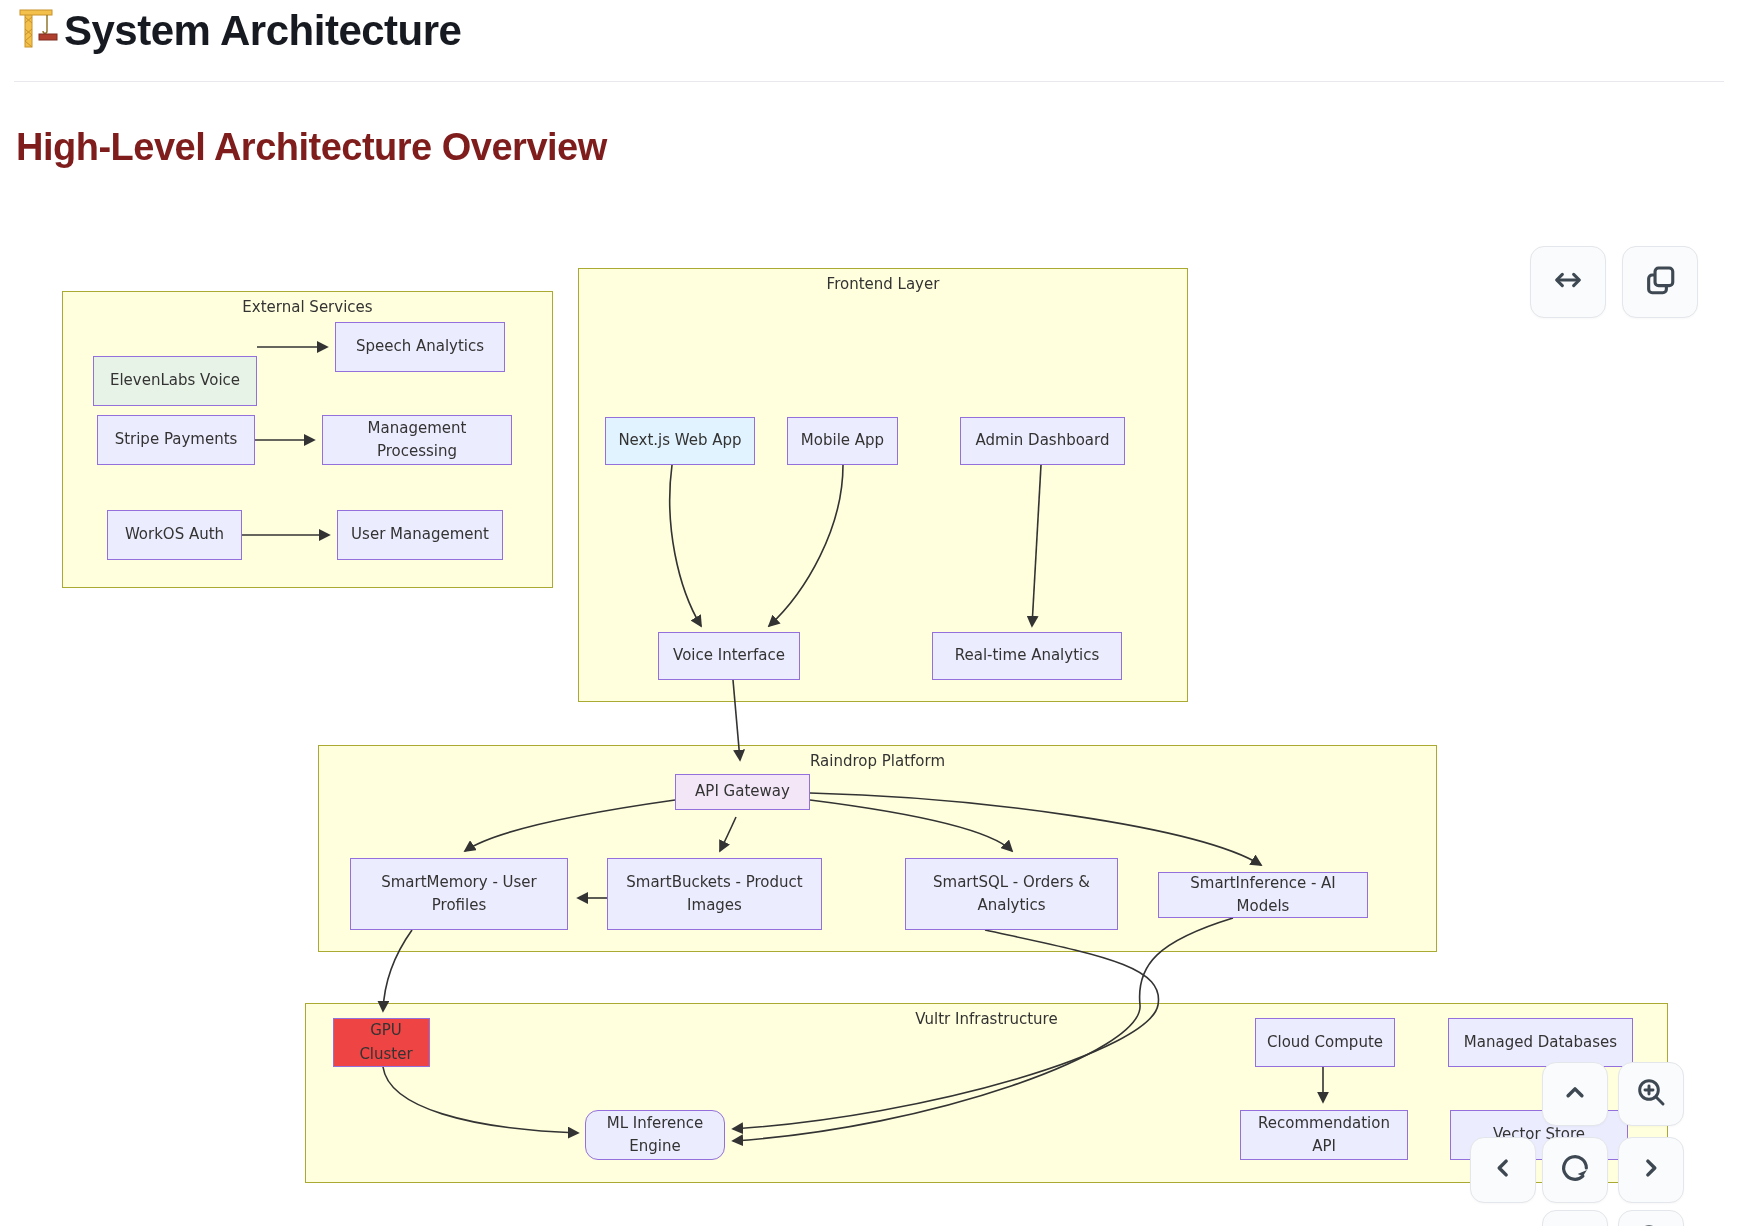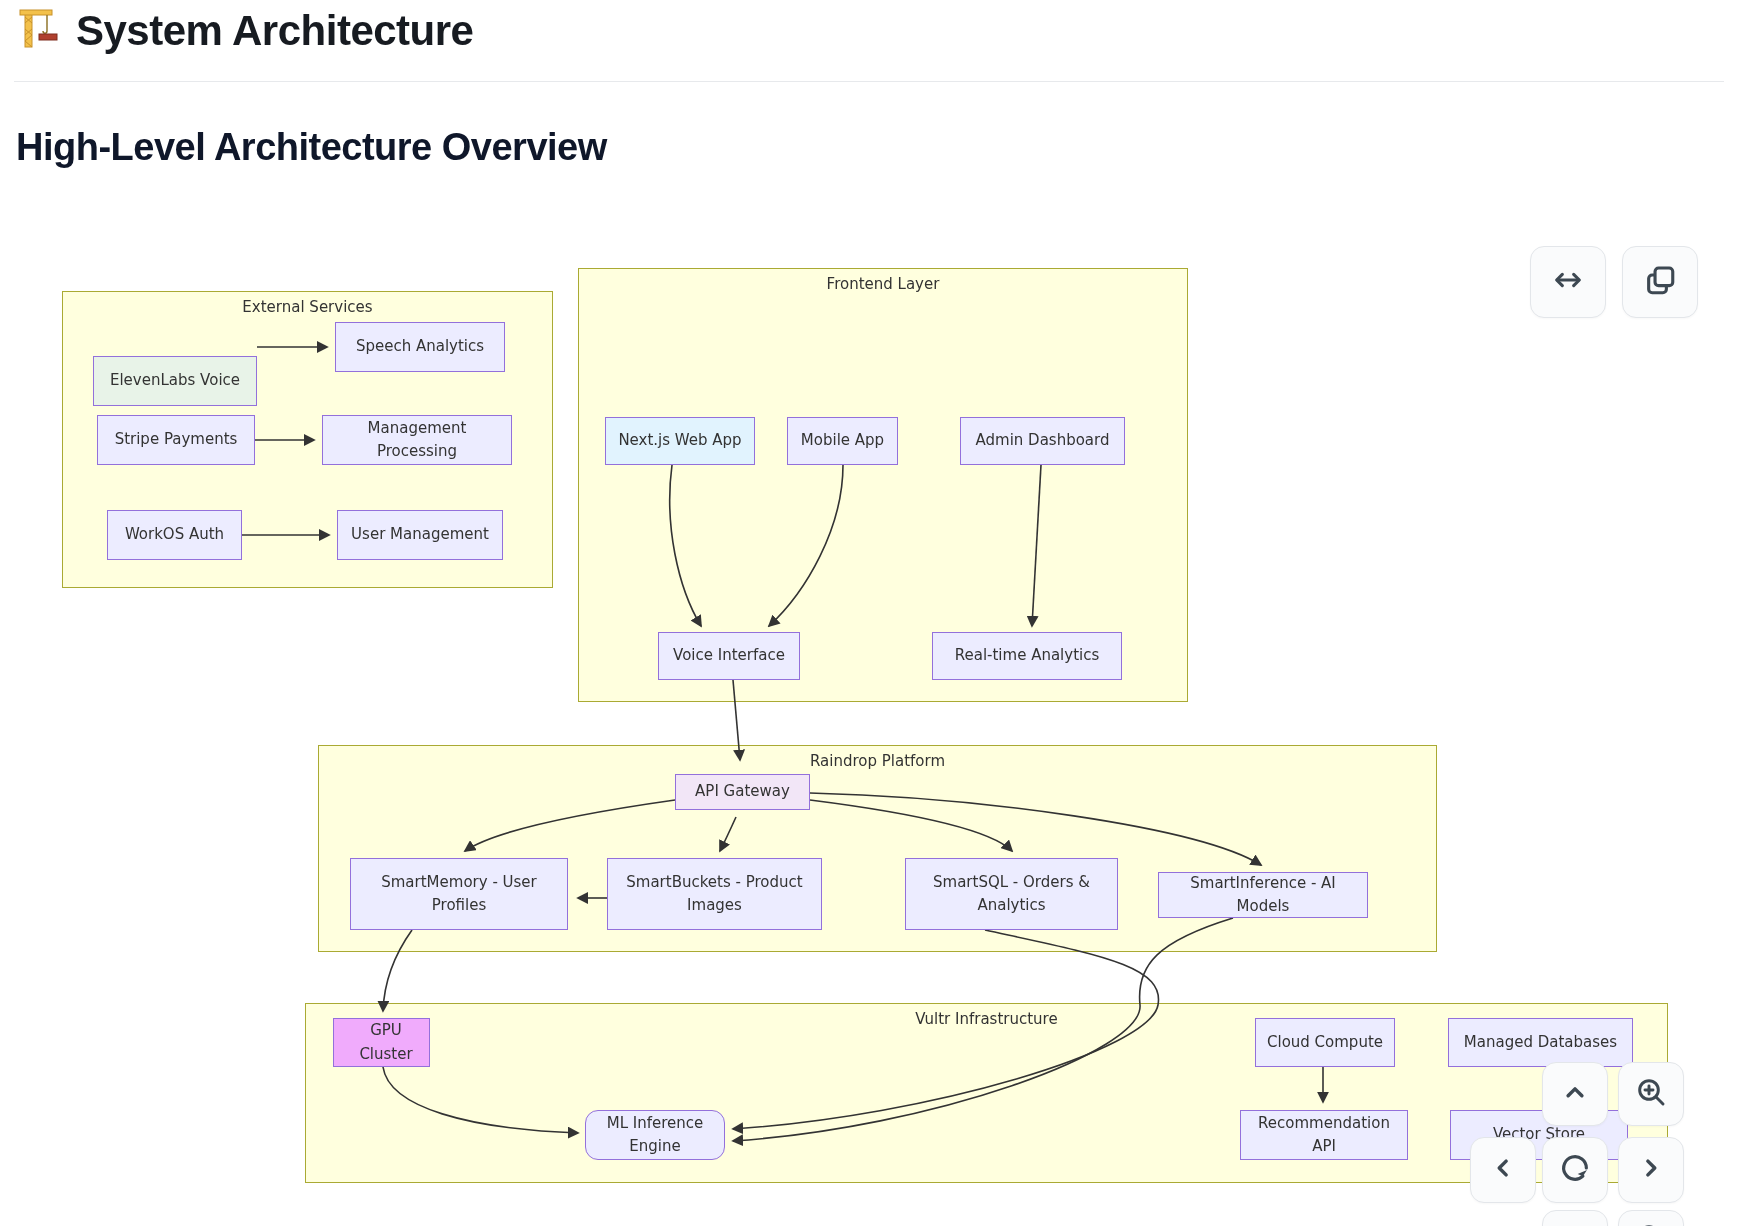--- a/index.html
+++ b/index.html
@@ -9,32 +9,32 @@
     width: 1738px;
     height: 1226px;
     overflow: hidden;
     background: #fff;
     font-family: "Liberation Sans", "DejaVu Sans", sans-serif;
     color: #1f2328;
   }
   
   .hdr {
     position: absolute; left: 16px; top: 6px;
-    display: flex; align-items: center; gap: 14px;
+    display: flex; align-items: center; gap: 2px;
   }
   .hdr h1 {
     font-size: 42px; font-weight: 800; letter-spacing: -0.5px; color: #171b21;
   }
   .divider {
     position: absolute; left: 14px; right: 14px; top: 81px;
     border-top: 1px solid #e7e9ec;
   }
   .h2 {
     position: absolute; left: 16px; top: 126px;
-    font-size: 38px; font-weight: 800; letter-spacing: -0.5px; color: #0f172a;
+    font-size: 38px; font-weight: 800; letter-spacing: -0.5px; color: #7f1d1d;
   }
   
   .cluster {
     position: absolute;
     background: #ffffde;
     border: 1px solid #aaaa33;
     z-index: 1;
   }
   .cluster-label {
     position: absolute; top: 6px; left: 0; width: 100%;
@@ -51,21 +51,21 @@
     text-align: center;
     background: #ECECFF;
     border: 1px solid #9370DB;
     color: #333; font-size: 15px; line-height: 1.55;
     padding: 2px 8px;
     font-family: "DejaVu Sans", sans-serif;
   }
   .node.green { background: #E8F3E8; margin-top: 34px; }
   .node.blue  { background: #E1F3FE; }
   .node.pink  { background: #F2E6F7; }
-  .node.peach { background: #f0abfc; padding-left: 17px; }
+  .node.peach { background: #ef4444; padding-left: 17px; }
   
   .fbtn {
     position: absolute; z-index: 20;
     background: #fafbfc;
     border: 1px solid #e3e6ea;
     border-radius: 14px;
     display: flex; align-items: center; justify-content: center;
     box-shadow: 0 1px 2px rgba(0,0,0,0.03);
     cursor: pointer;
   }

